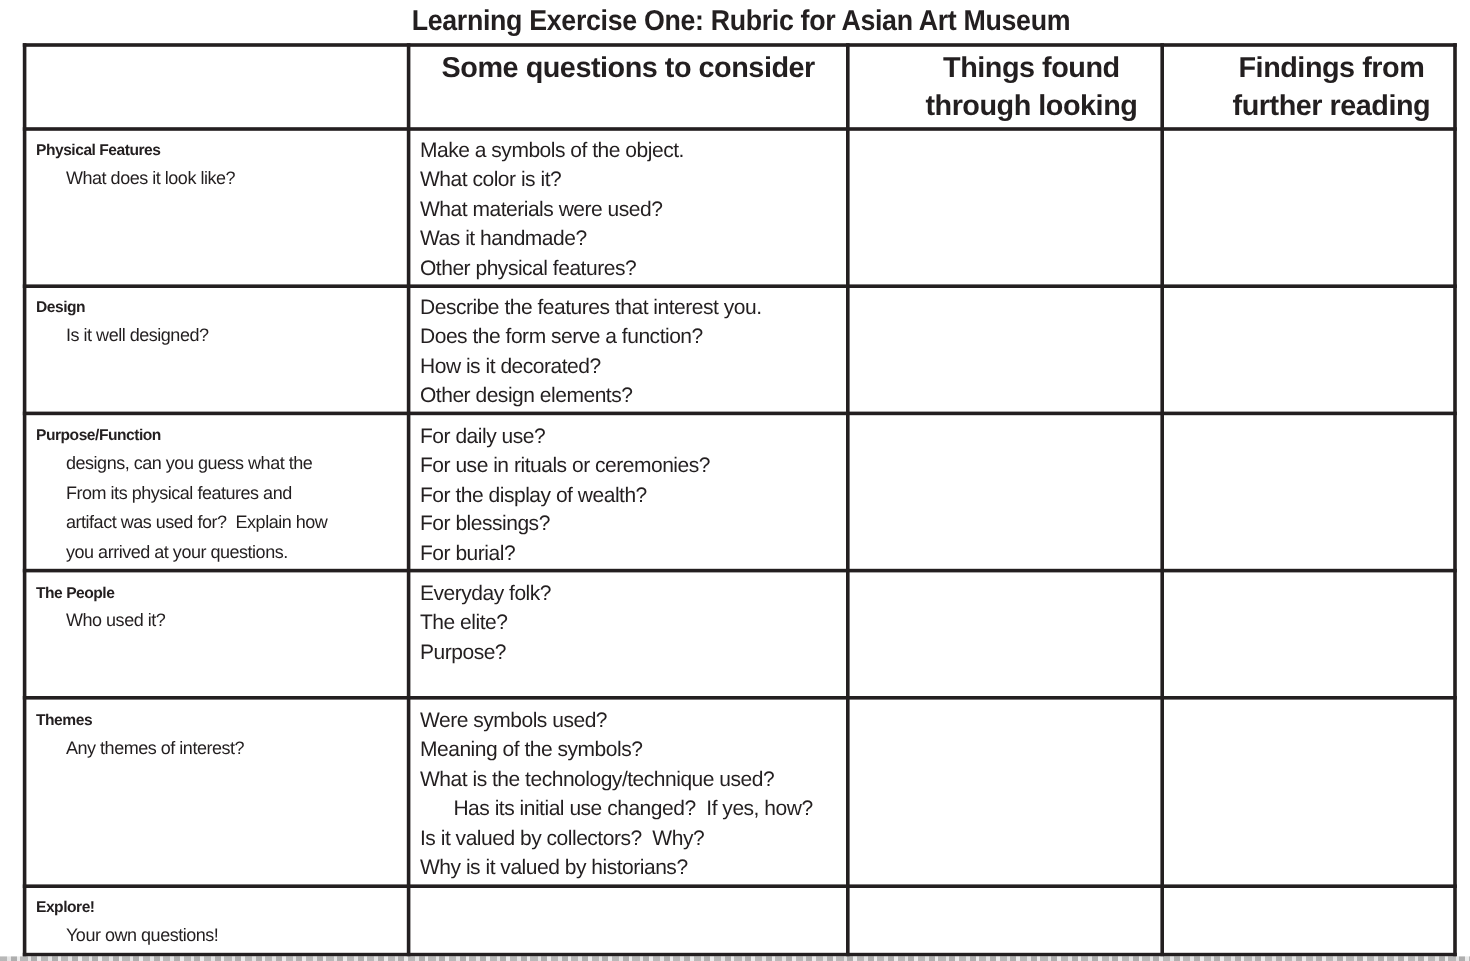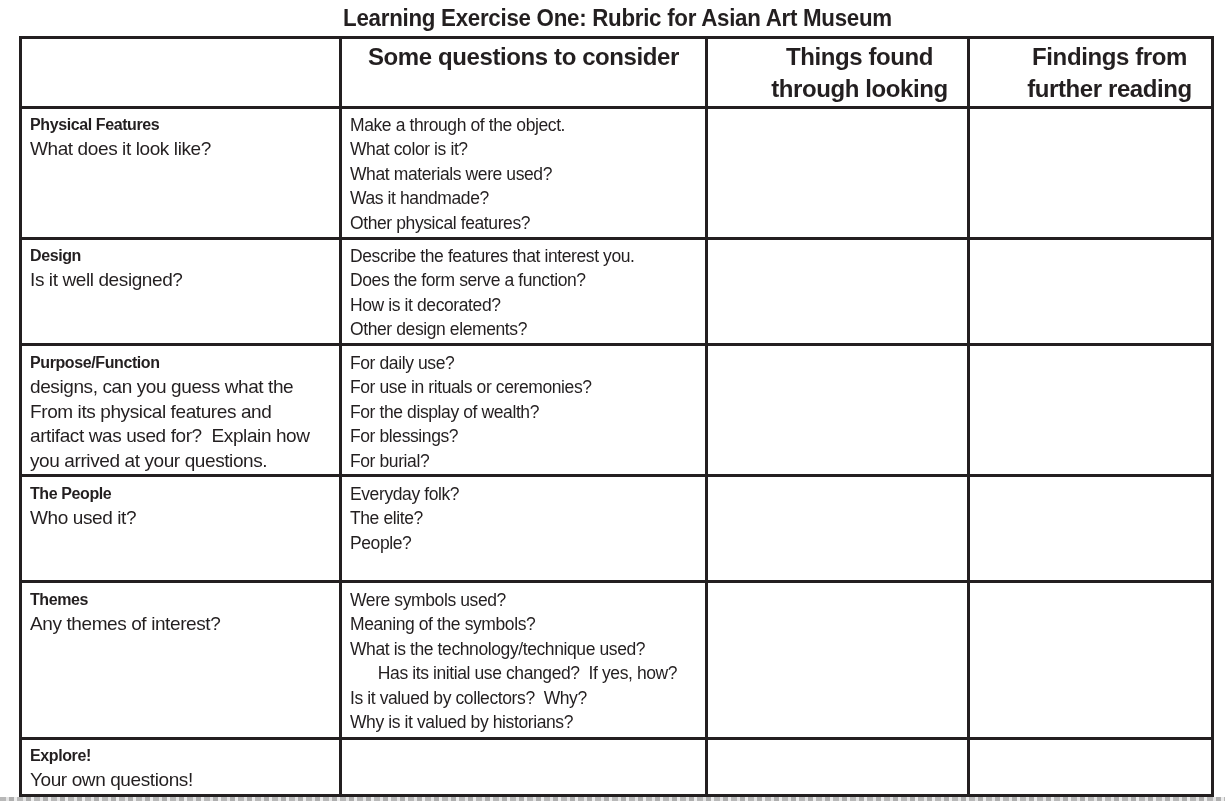--- a/index.html
+++ b/index.html
@@ -18,22 +18,22 @@
     .hline { height: 3px; }
     .vline { width: 3px; }
 
     .cell { position: absolute; overflow: hidden; }
     .hdr {
       font-weight: bold; font-size: 24px; line-height: 32px; text-align: center;
       letter-spacing: -0.4px; color: #231f20;
     }
     .hdr span { display: block; }
 
-    .label-title { font-weight: bold; font-size: 16px; line-height: 24.4px; letter-spacing: -0.4px; display: block; }
-    .label-desc { font-size: 19px; line-height: 24.4px; letter-spacing: -0.4px; display: block; }
+    .label-title { font-weight: bold; font-size: 13px; line-height: 24.4px; letter-spacing: -0.4px; display: block; }
+    .label-desc { font-size: 15px; line-height: 24.4px; letter-spacing: -0.4px; display: block; margin-left: 25px; }
     .q { font-size: 17.5px; line-height: 24.4px; letter-spacing: -0.4px; display: block; white-space: nowrap; }
 
     .bottom-strip {
       position: absolute; left: 0; top: 797px; width: 1225px; height: 4px;
       background: repeating-linear-gradient(90deg, #9a9a9a 0 6px, #d8d8d8 6px 9px, #8c8c8c 9px 14px, #e4e4e4 14px 17px);
       opacity: 0.7;
     }
   </style>
 </head>
 <body>
@@ -70,21 +70,21 @@
   <div class="cell hdr" style="left:970px; top:41px; width:241px; height:65px;padding-left:38px;">
     <span>Findings from</span>
     <span>further reading</span>
   </div>
 
   <div class="cell" style="left:30px; top:113px; width:305px; height:124px;">
     <span class="label-title">Physical Features</span>
     <span class="label-desc">What does it look like?</span>
   </div>
   <div class="cell" style="left:350px; top:113px; width:352px; height:124px;">
-    <span class="q">Make a through of the object.</span>
+    <span class="q">Make a symbols of the object.</span>
     <span class="q">What color is it?</span>
     <span class="q">What materials were used?</span>
     <span class="q">Was it handmade?</span>
     <span class="q">Other physical features?</span>
   </div>
   <div class="cell" style="left:708px; top:109px; width:259px; height:128px;"></div>
   <div class="cell" style="left:970px; top:109px; width:241px; height:128px;"></div>
 
   <div class="cell" style="left:30px; top:244px; width:305px; height:99px;">
     <span class="label-title">Design</span>
@@ -116,21 +116,21 @@
   <div class="cell" style="left:708px; top:346px; width:259px; height:128px;"></div>
   <div class="cell" style="left:970px; top:346px; width:241px; height:128px;"></div>
 
   <div class="cell" style="left:30px; top:482px; width:305px; height:98px;">
     <span class="label-title">The People</span>
     <span class="label-desc">Who used it?</span>
   </div>
   <div class="cell" style="left:350px; top:482px; width:352px; height:98px;">
     <span class="q">Everyday folk?</span>
     <span class="q">The elite?</span>
-    <span class="q">People?</span>
+    <span class="q">Purpose?</span>
   </div>
   <div class="cell" style="left:708px; top:477px; width:259px; height:103px;"></div>
   <div class="cell" style="left:970px; top:477px; width:241px; height:103px;"></div>
 
   <div class="cell" style="left:30px; top:588px; width:305px; height:149px;">
     <span class="label-title">Themes</span>
     <span class="label-desc">Any themes of interest?</span>
   </div>
   <div class="cell" style="left:350px; top:588px; width:355px; height:149px;">
     <span class="q">Were symbols used?</span>

